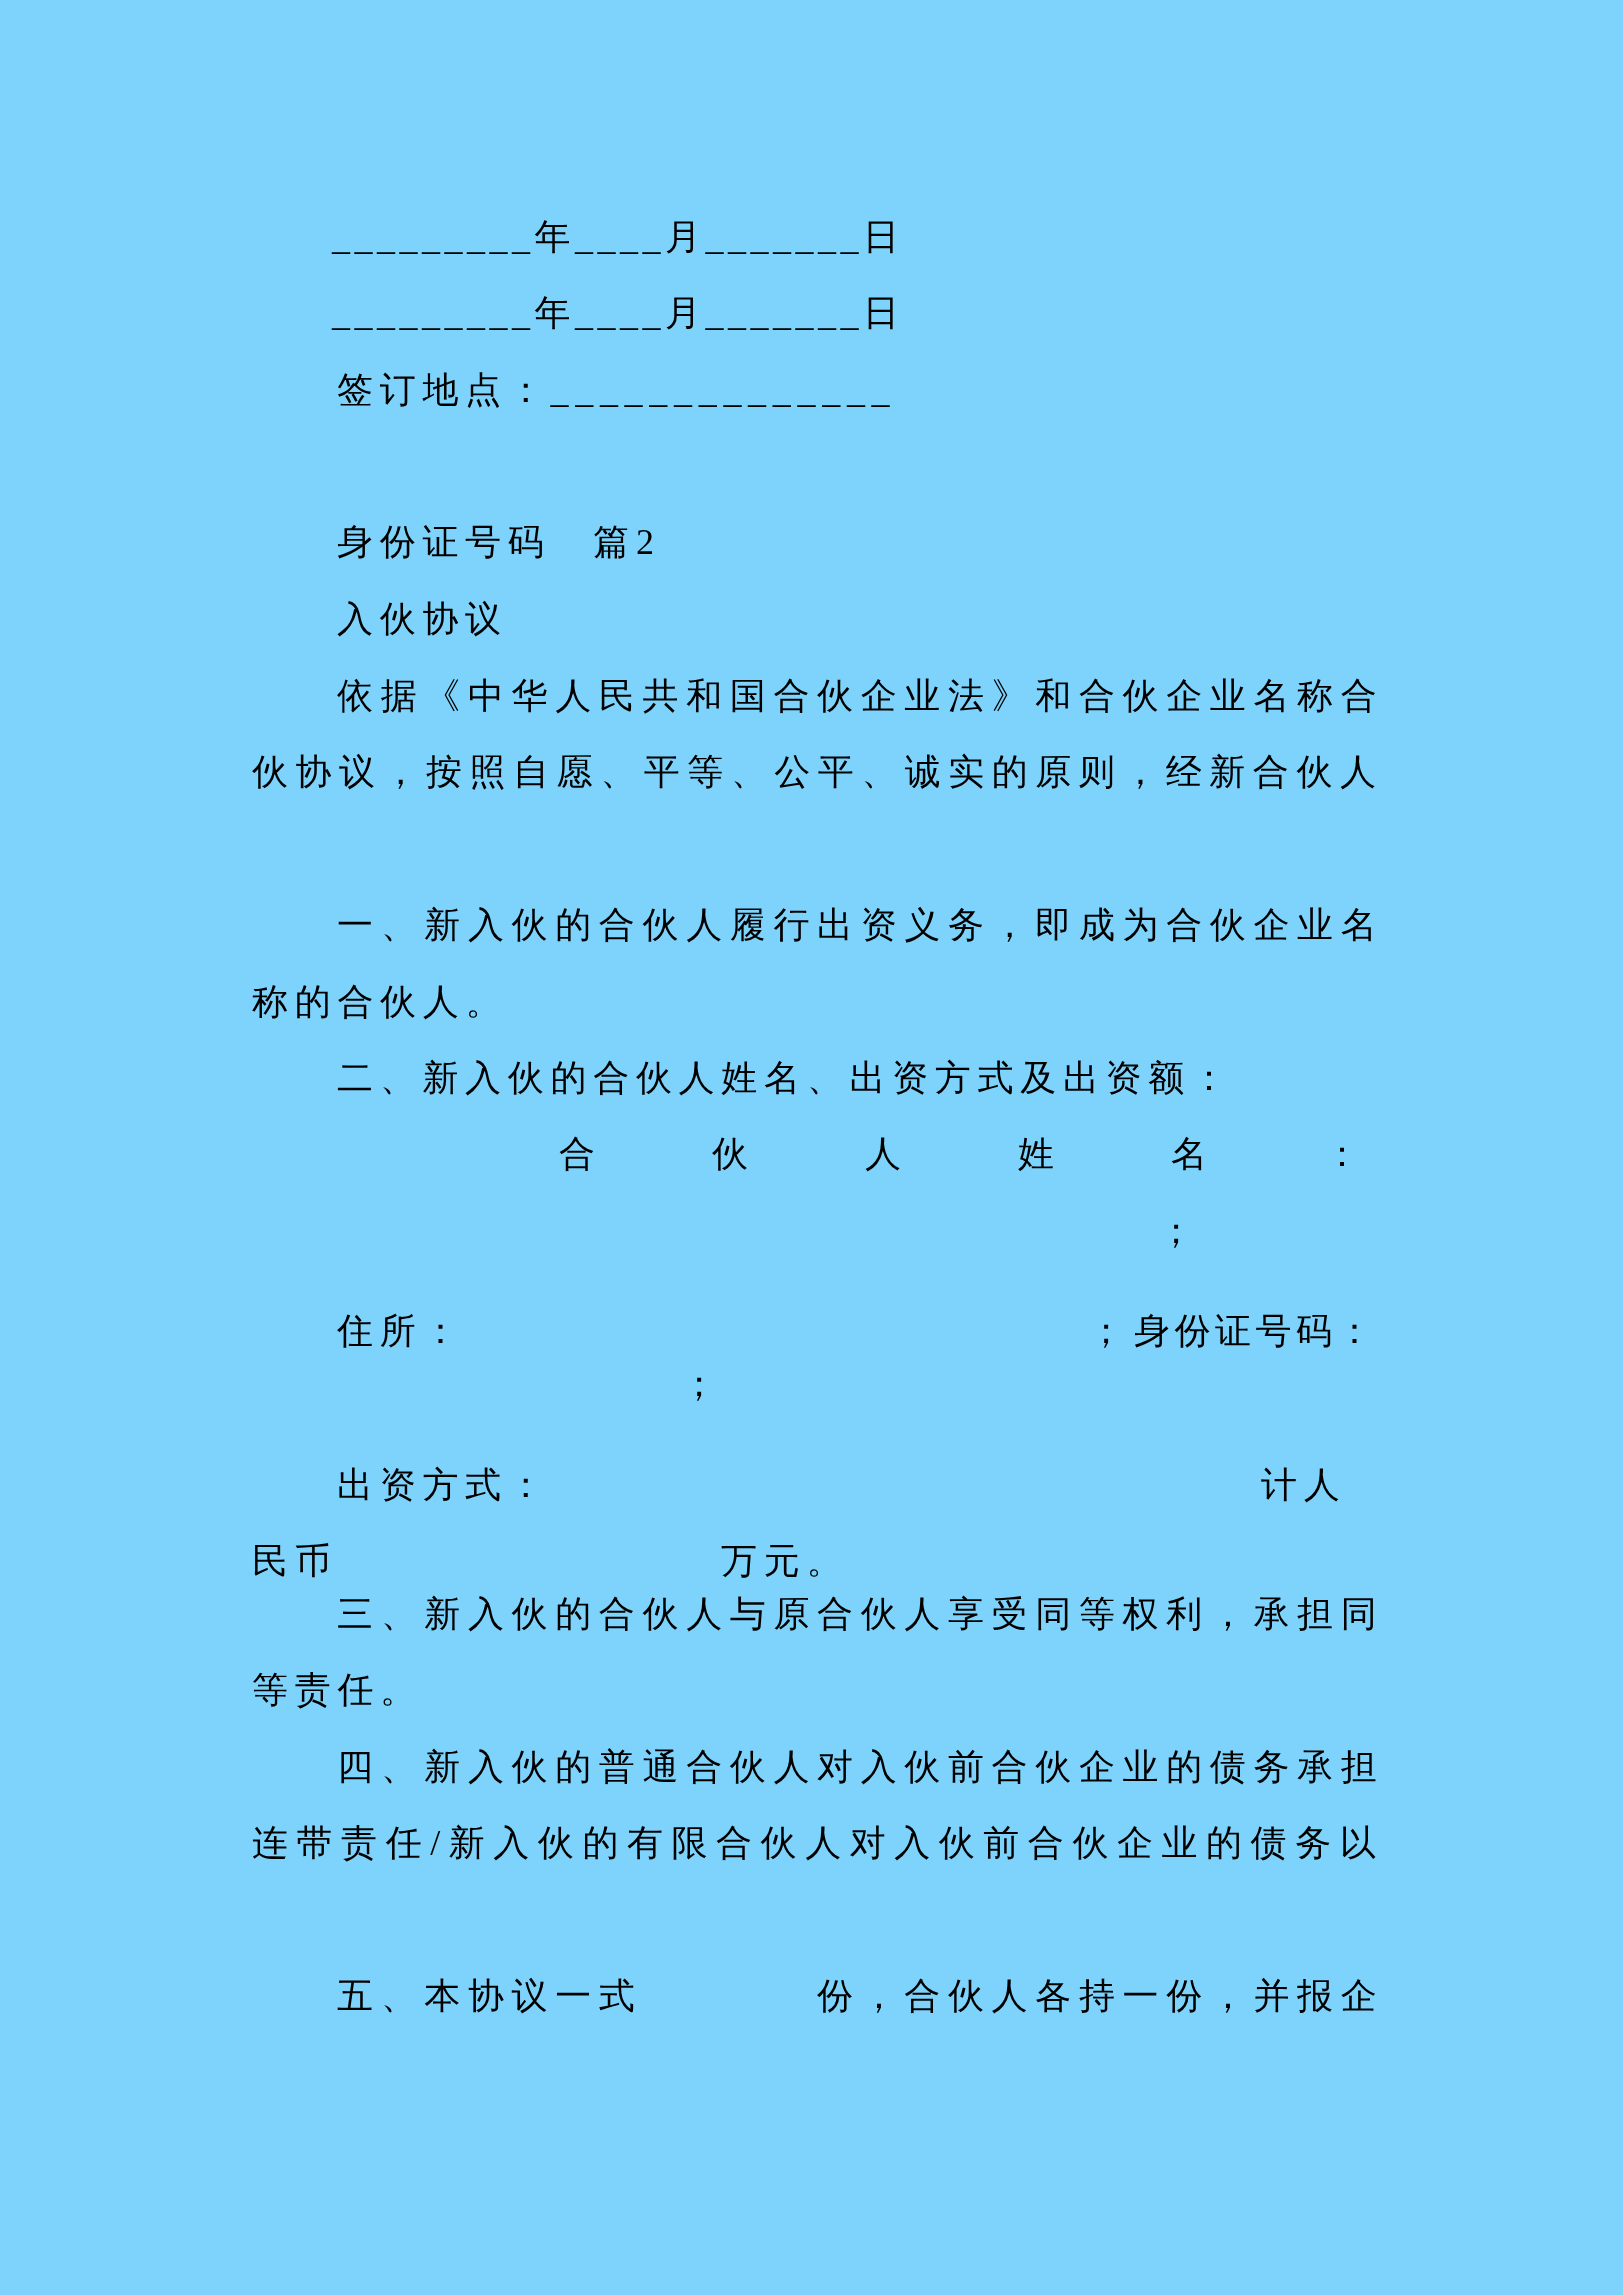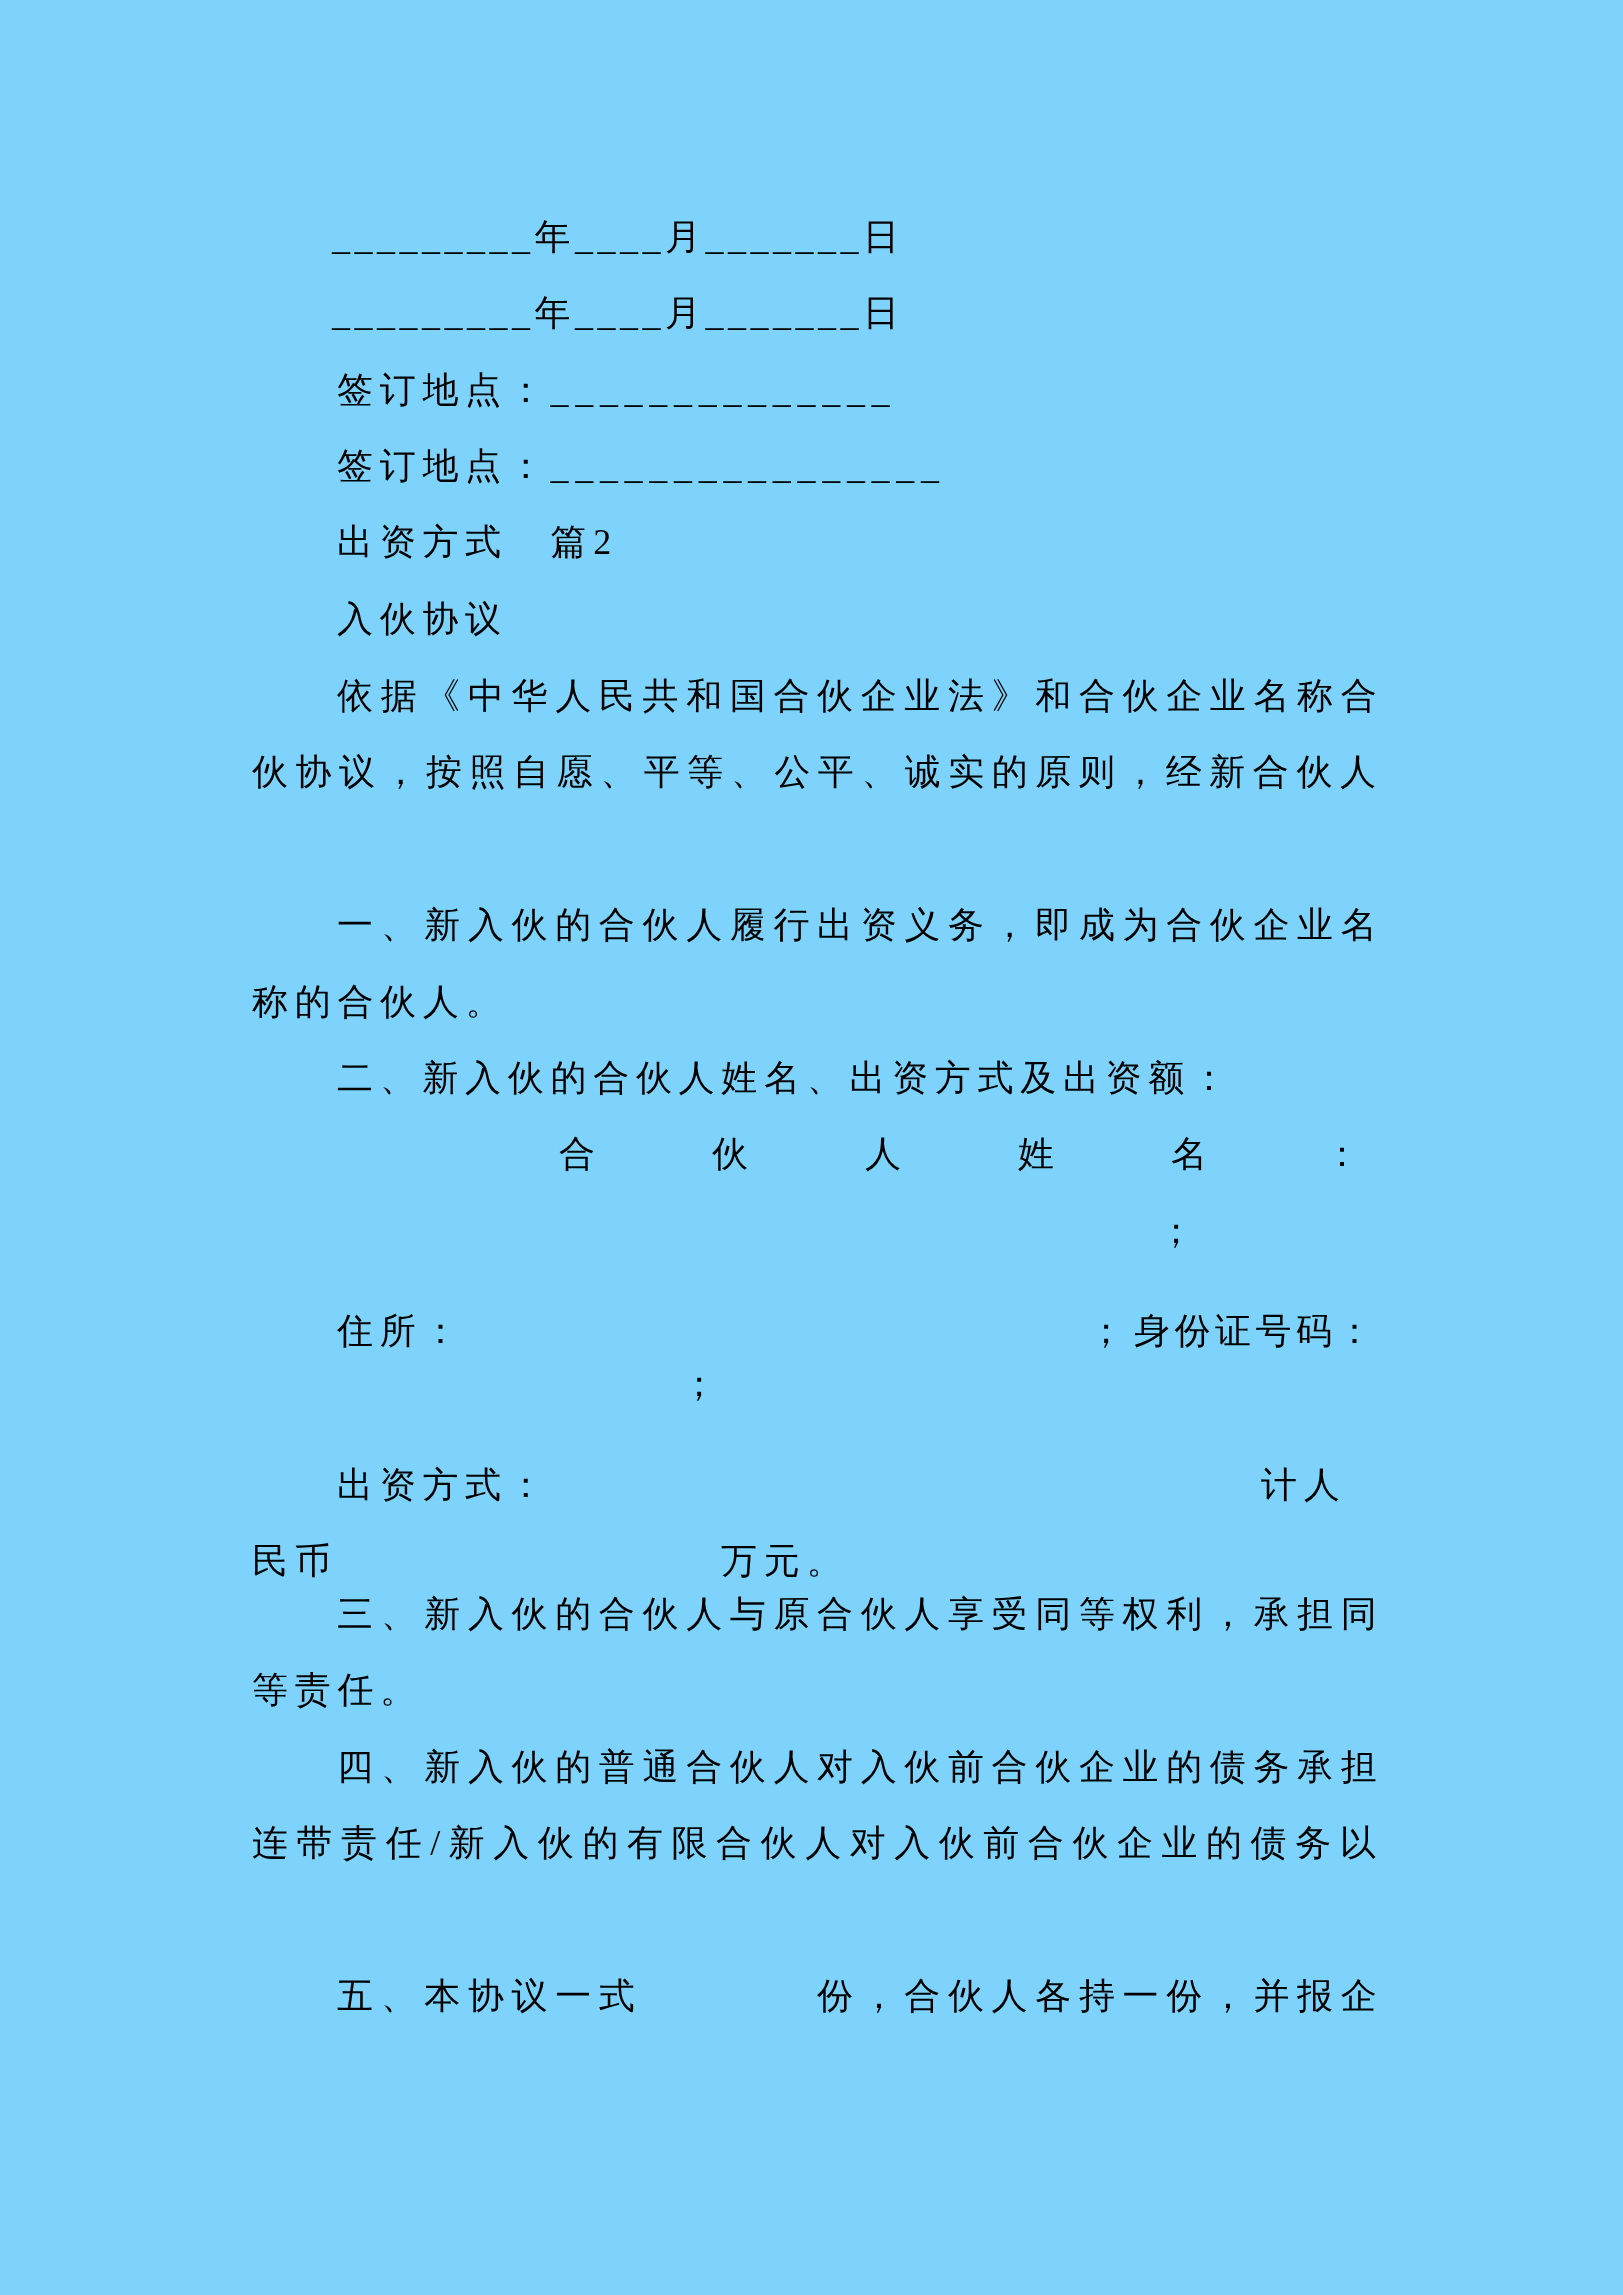--- a/index.html
+++ b/index.html
@@ -61,22 +61,21 @@
   .l24{top:1974px;left:337px;width:1040px;}
 </style>
 </head>
 <body>
 
 <div class="page">
 
   <div class="line l1 ls8">_________年____月_______日</div>
   <div class="line l2 ls8">_________年____月_______日</div>
   <div class="line l3">签订地点：______________</div>
-  <div class="line l4">签订地点：________________</div>
-  <div class="line l5">出资方式　篇2</div>
+  <div class="line l5">身份证号码　篇2</div>
   <div class="line l6">入伙协议</div>
 
   <div class="line l7 just"><span>依</span><span>据</span><span>《</span><span>中</span><span>华</span><span>人</span><span>民</span><span>共</span><span>和</span><span>国</span><span>合</span><span>伙</span><span>企</span><span>业</span><span>法</span><span>》</span><span>和</span><span>合</span><span>伙</span><span>企</span><span>业</span><span>名</span><span>称</span><span>合</span></div>
   <div class="line l8 just"><span>伙</span><span>协</span><span>议</span><span>，</span><span>按</span><span>照</span><span>自</span><span>愿</span><span>、</span><span>平</span><span>等</span><span>、</span><span>公</span><span>平</span><span>、</span><span>诚</span><span>实</span><span>的</span><span>原</span><span>则</span><span>，</span><span>经</span><span>新</span><span>合</span><span>伙</span><span>人</span></div>
 
   <div class="line l10 just"><span>一</span><span>、</span><span>新</span><span>入</span><span>伙</span><span>的</span><span>合</span><span>伙</span><span>人</span><span>履</span><span>行</span><span>出</span><span>资</span><span>义</span><span>务</span><span>，</span><span>即</span><span>成</span><span>为</span><span>合</span><span>伙</span><span>企</span><span>业</span><span>名</span></div>
   <div class="line l11">称的合伙人。</div>
   <div class="line l12">二、新入伙的合伙人姓名、出资方式及出资额：</div>
 
   <div class="line l13 just"><span>合</span><span>伙</span><span>人</span><span>姓</span><span>名</span><span>：</span></div>

